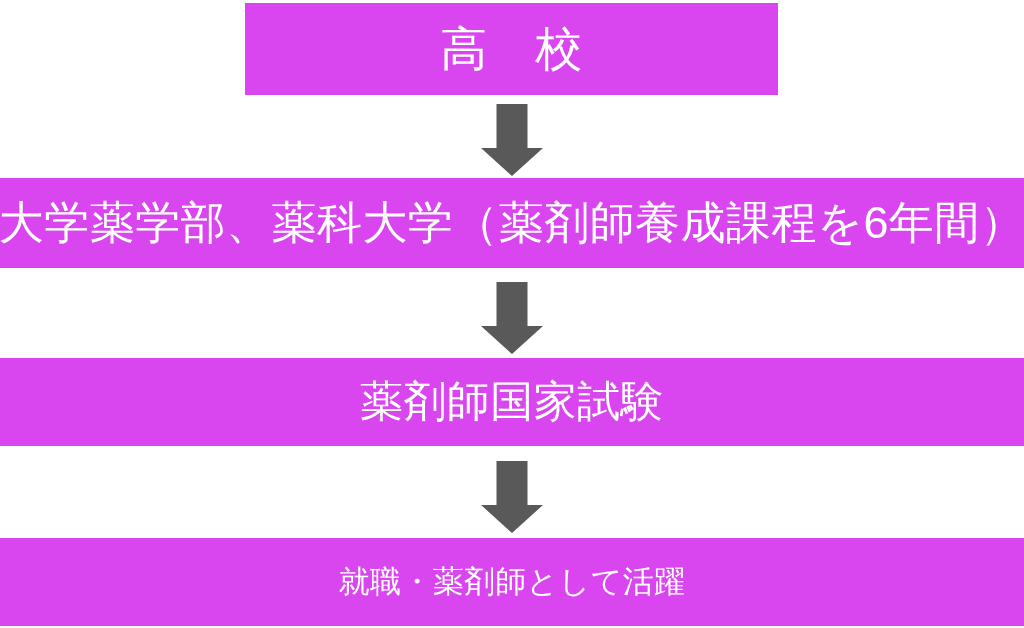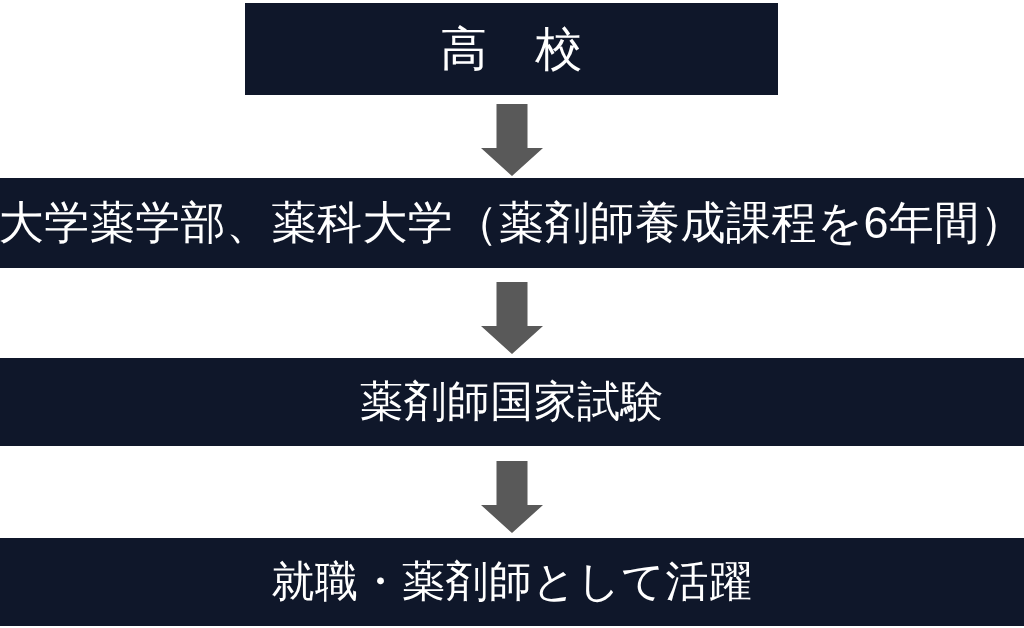--- a/index.html
+++ b/index.html
@@ -17,21 +17,21 @@
 
   #flowchart {
     position: relative;
     width: 1024px;
     height: 628px;
     background: #ffffff;
   }
 
   .step-box {
     position: absolute;
-    background: #0f172a;
+    background: #d946ef;
     display: flex;
     align-items: center;
     justify-content: center;
     box-sizing: border-box;
   }
 
   .step-label {
     color: #ffffff;
     font-family: "Liberation Sans", "DejaVu Sans", sans-serif;
     font-weight: 400;
@@ -76,21 +76,21 @@
   }
 
   
   #box-4 {
     left: 0px;
     top: 538px;
     width: 1024px;
     height: 88px;
   }
   #box-4 .step-label {
-    font-size: 43px;
+    font-size: 31px;
   }
 
   
   .flow-arrow {
     position: absolute;
     left: 481px;
     width: 62px;
     height: 72px;
   }
   .flow-arrow svg {

